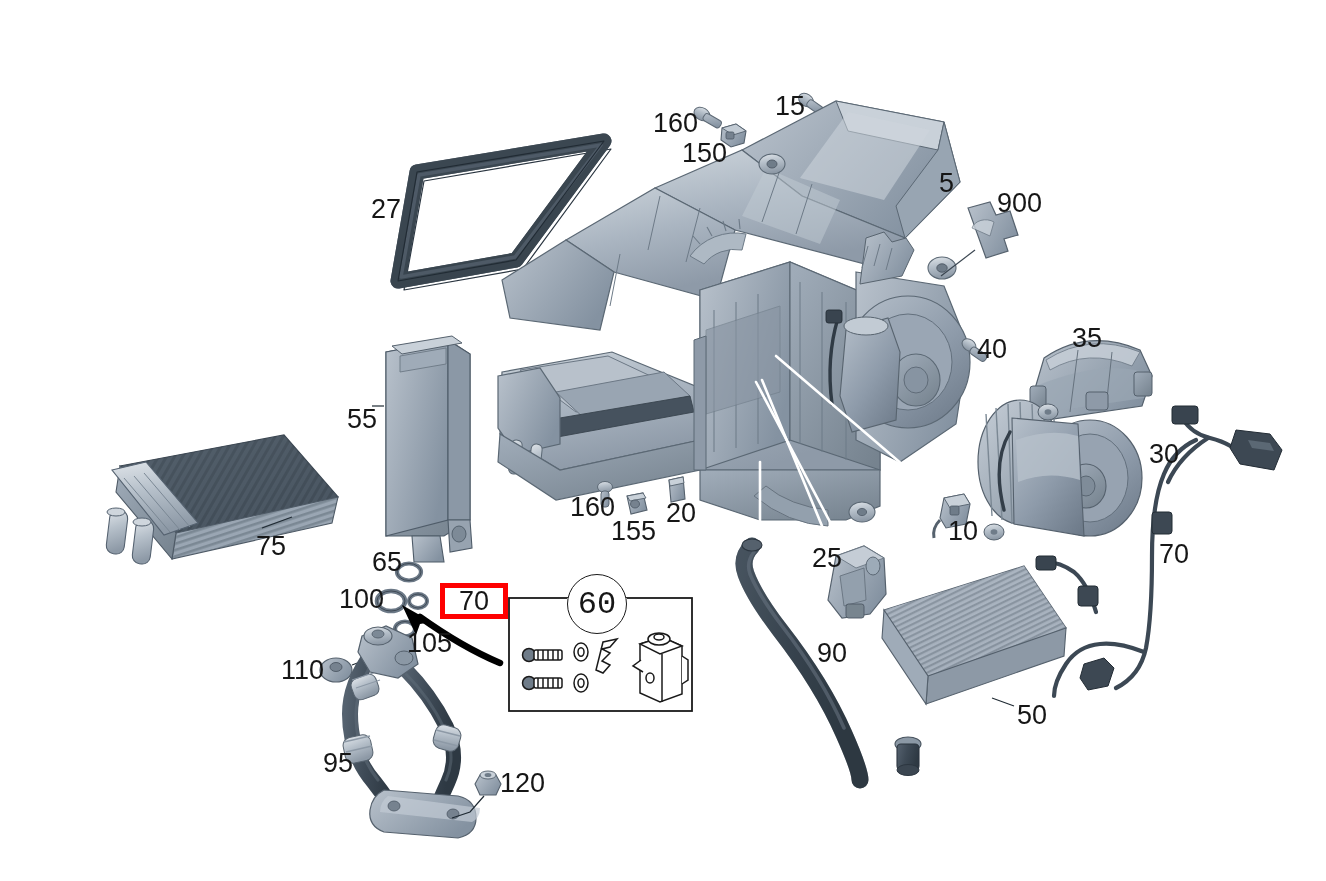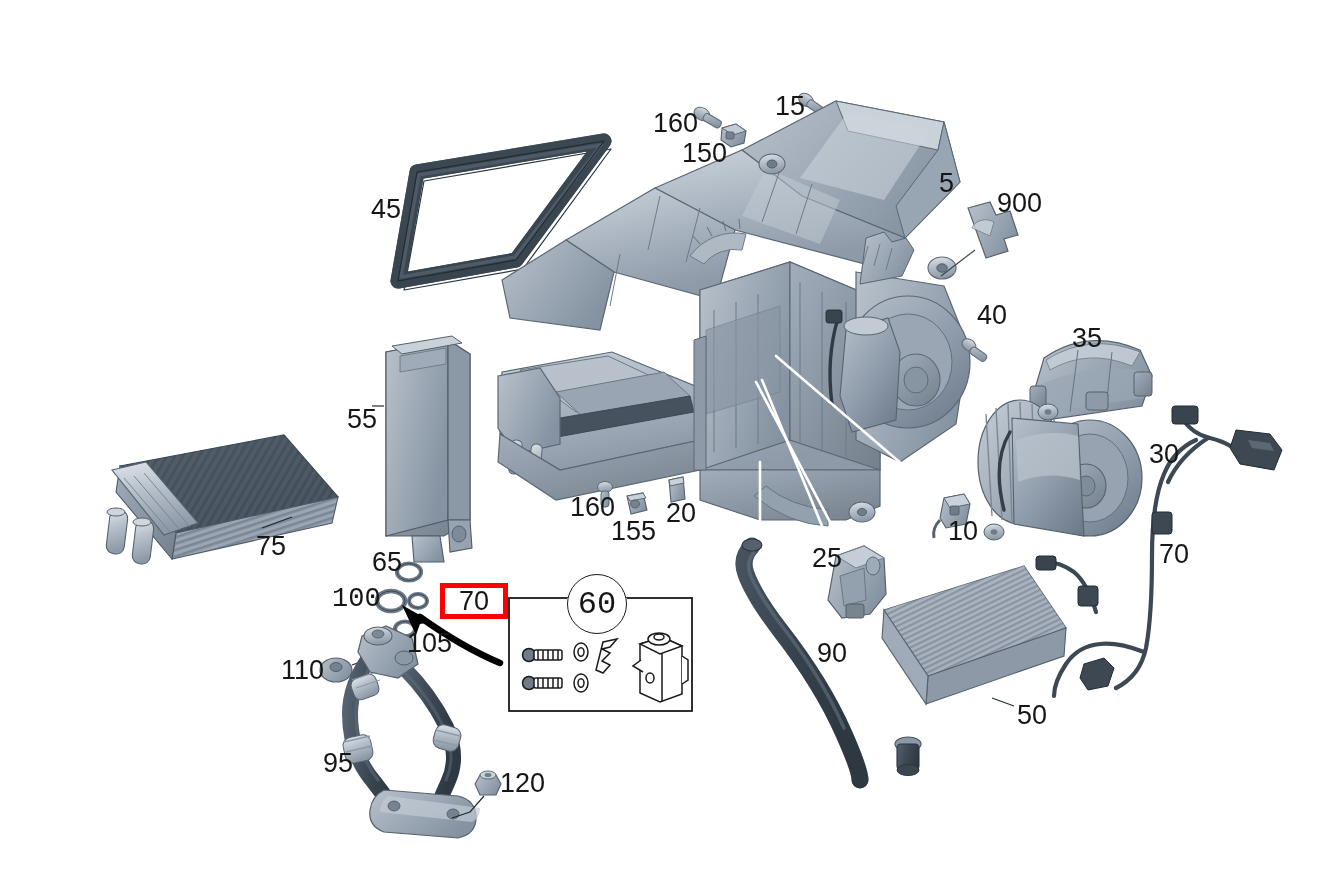--- a/index.html
+++ b/index.html
@@ -491,34 +491,34 @@
   </g>
 
 </svg>
 
 <div id="labels">
       <div class="lbl" style="left: 653px; top: 110px;">160</div>
       <div class="lbl" style="left: 775px; top: 93px;">15</div>
       <div class="lbl" style="left: 682px; top: 140px;">150</div>
       <div class="lbl" style="left: 939px; top: 170px;">5</div>
       <div class="lbl" style="left: 997px; top: 190px;">900</div>
-      <div class="lbl" style="left: 371px; top: 196px;">45</div>
-      <div class="lbl" style="left: 977px; top: 302px;">40</div>
+      <div class="lbl" style="left: 371px; top: 196px;">27</div>
+      <div class="lbl" style="left: 977px; top: 336px;">40</div>
       <div class="lbl" style="left: 1072px; top: 325px;">35</div>
       <div class="lbl" style="left: 347px; top: 406px;">55</div>
       <div class="lbl" style="left: 1106px; top: 441px; margin-left: 43px;">30</div>
       <div class="lbl" style="left: 570px; top: 494px;">160</div>
       <div class="lbl" style="left: 666px; top: 500px;">20</div>
       <div class="lbl" style="left: 611px; top: 518px;">155</div>
       <div class="lbl" style="left: 948px; top: 518px;">10</div>
       <div class="lbl" style="left: 256px; top: 533px;">75</div>
       <div class="lbl" style="left: 812px; top: 545px;">25</div>
       <div class="lbl" style="left: 1159px; top: 541px;">70</div>
       <div class="lbl" style="left: 372px; top: 549px;">65</div>
-      <div class="lbl" style="left: 332px; top: 586px; font-family: Liberation Mono, monospace;">100</div>
+      <div class="lbl" style="left: 339px; top: 586px;">100</div>
       <div class="lbl" style="left: 407px; top: 630px;">105</div>
       <div class="lbl" style="left: 281px; top: 657px;">110</div>
       <div class="lbl" style="left: 817px; top: 640px;">90</div>
       <div class="lbl" style="left: 974px; top: 702px; margin-left: 43px;">50</div>
       <div class="lbl" style="left: 323px; top: 750px;">95</div>
       <div class="lbl" style="left: 500px; top: 770px;">120</div>
     </div>
 
 <div class="hl-box" id="hl70" style="left: 412px; top: 583px; width: 68px; height: 36px; border-color: rgb(254, 0, 0); margin-left: 28px;">
   <span class="hl-txt">70</span>

